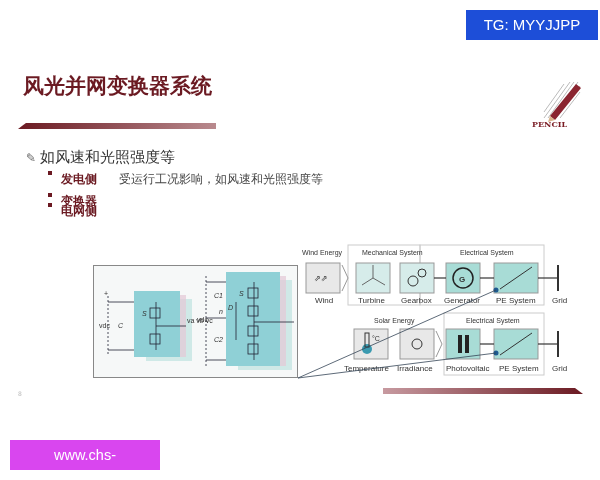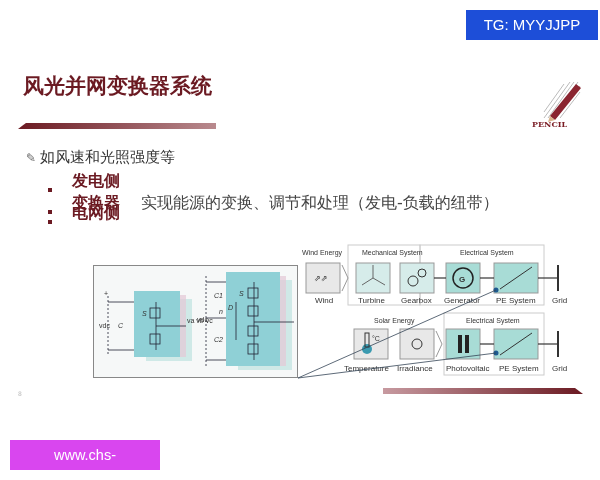--- a/index.html
+++ b/index.html
@@ -4,21 +4,21 @@
 <style>
   * { box-sizing: border-box; margin: 0; padding: 0; }
   body { width: 600px; height: 480px; background: #ffffff; position: relative; overflow: hidden; font-family: "DejaVu Sans", sans-serif; }
   .tg-badge { position: absolute; left: 466px; top: 10px; width: 132px; height: 30px; background: #1d4ed8; color: #fff; font-family: "Liberation Sans", sans-serif; font-size: 15px; line-height: 30px; text-align: center; }
   .slide-title { position: absolute; left: 23px; top: 72px; font-size: 21px; font-weight: bold; color: #6b1a22; letter-spacing: 0px; }
   .title-bar { position: absolute; left: 18px; top: 123px; width: 198px; height: 6px; background: linear-gradient(to right, #6b1a22, #b98a8e); clip-path: polygon(4% 0, 100% 0, 100% 100%, 0 100%); }
   .logo { position: absolute; left: 540px; top: 78px; width: 48px; height: 56px; }
   .logo-text { position: absolute; left: 532px; top: 119px; font-family: "DejaVu Serif", serif; font-size: 8px; font-weight: bold; color: #7a1c24; letter-spacing: 0px; }
   .section-head { position: absolute; left: 26px; top: 148px; font-size: 15px; color: #333; }
   .section-head .pen { font-size: 12px; color: #666; margin-right: 4px; }
-  .bullet { position: absolute; left: 48px; font-size: 16px; color: #333; display: flex; align-items: flex-end; gap: 11px; }
+  .bullet { position: absolute; left: 48px; font-size: 12px; color: #333; display: flex; align-items: flex-start; }
   .bullet .dot { width: 4px; height: 4px; background: #6b1a22; margin-right: 9px; }
   .bullet .key { font-weight: bold; color: #6b1a22; width: 58px; }
   .bullet .desc { color: #444; }
   .circuit-box { position: absolute; left: 93px; top: 265px; width: 205px; height: 113px; border: 1px solid #888; background: #f6f8f8; }
   .diagram { position: absolute; left: 300px; top: 243px; width: 280px; height: 140px; }
   .zoom-line { position: absolute; left: 0; top: 0; width: 600px; height: 480px; pointer-events: none; }
   .bottom-bar { position: absolute; left: 383px; top: 388px; width: 200px; height: 6px; background: linear-gradient(to right, #c79aa0, #6b1a22); clip-path: polygon(0 0, 96% 0, 100% 100%, 0 100%); }
   .page-num { position: absolute; left: 18px; top: 390px; font-size: 6px; color: #bbb; }
   .url-badge { position: absolute; left: 10px; top: 440px; width: 150px; height: 30px; background: #d946ef; color: #fff; font-family: "Liberation Sans", sans-serif; font-size: 14.5px; line-height: 30px; text-align: center; }
   .dlabel { font-family: "Liberation Sans", sans-serif; font-size: 8px; fill: #333; }
@@ -46,25 +46,25 @@
 </svg>
 <div class="logo-text">PENCIL</div>
 
 <div class="section-head">
   <span class="pen">✎</span><span>如风速和光照强度等</span>
 </div>
 
 <div class="bullet" style="top:171px">
   <span class="dot"></span>
   <span class="key">发电侧</span>
+  <span class="desc">受运行工况影响，如风速和光照强度等</span>
 </div>
 <div class="bullet" style="top:193px">
   <span class="dot"></span>
   <span class="key">变换器</span>
-  <span class="desc">实现能源的变换、调节和处理（发电-负载的纽带）</span>
 </div>
 <div class="bullet" style="top:203px">
   <span class="dot"></span>
   <span class="key">电网侧</span>
 </div>
 
 <div class="circuit-box">
   <svg width="205" height="113" viewBox="0 0 205 113">
 
     <rect x="52" y="33" width="46" height="62" fill="#bfe3e0" opacity="0.7"></rect>

